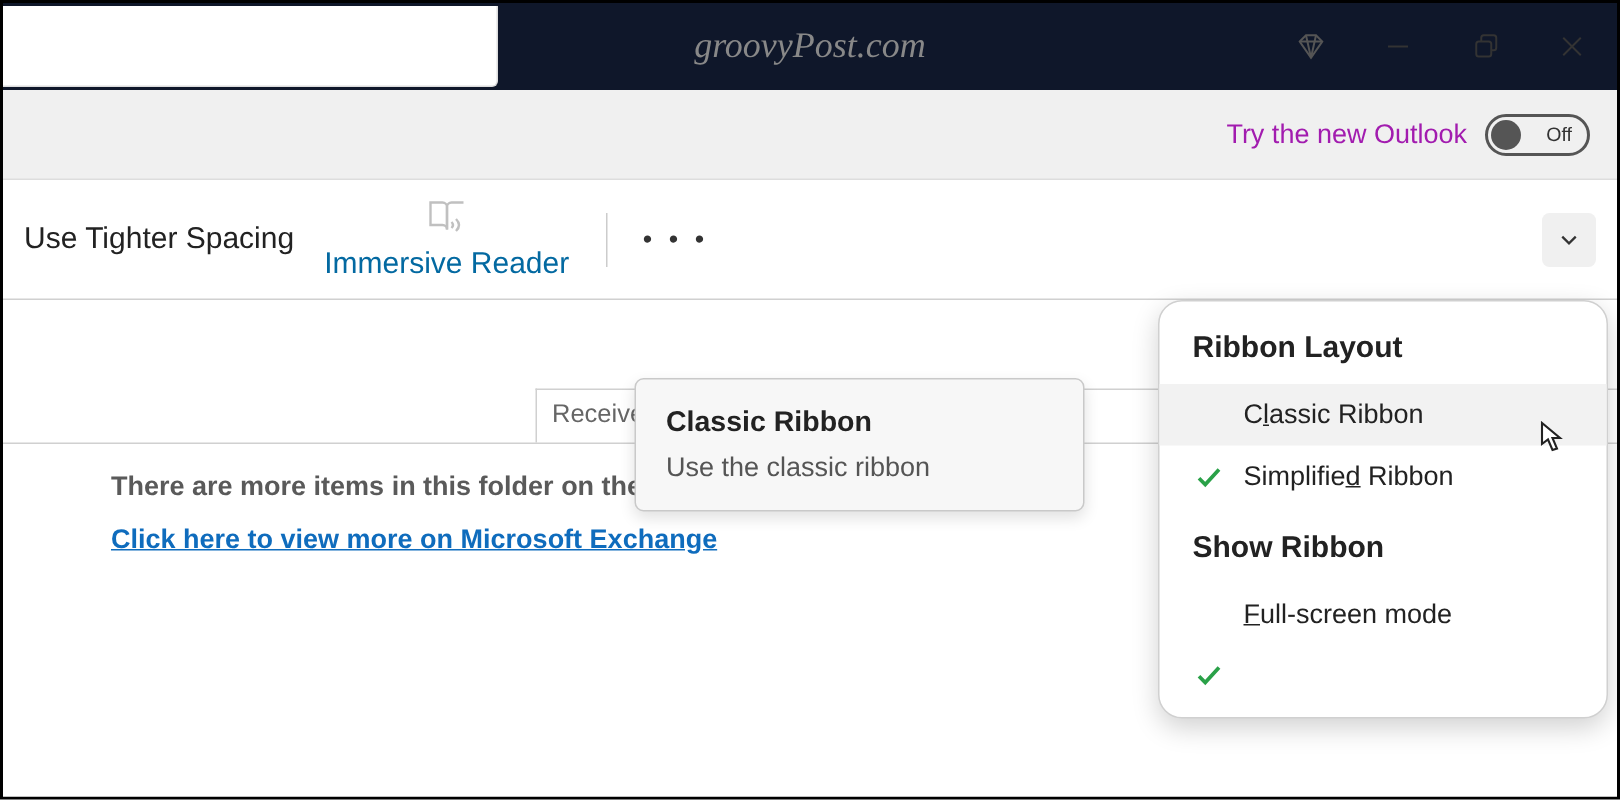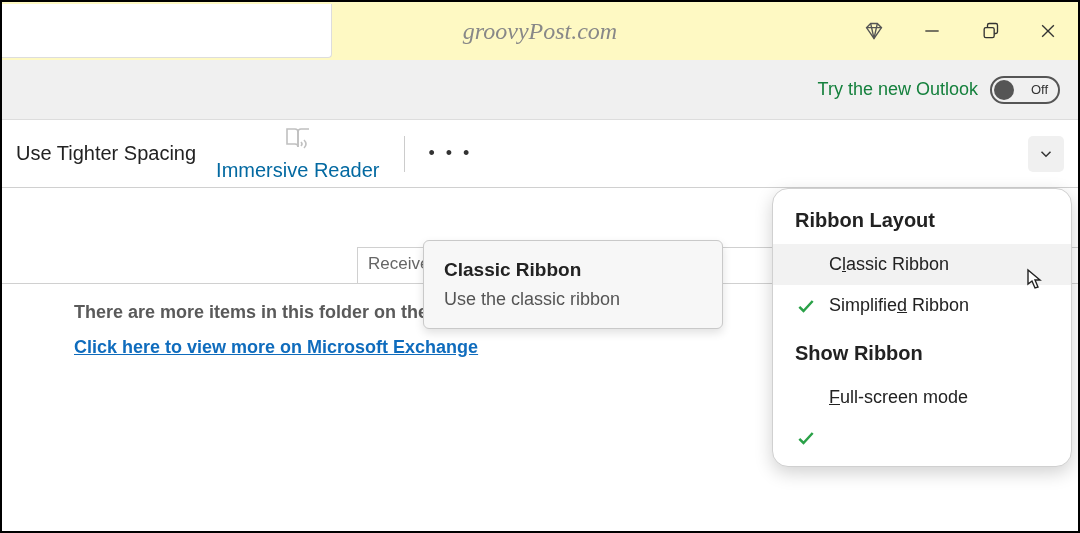--- a/index.html
+++ b/index.html
@@ -11,21 +11,21 @@
       font-family: "Segoe UI", Arial, sans-serif;
       background: #fff;
       width: 1080px;
       height: 533px;
       overflow: hidden;
       border: 2px solid #000;
       position: relative;
     }
     .title-bar {
       height: 58px;
-      background: #fef9c3;
+      background: #0f172a;
       display: flex;
       align-items: center;
       position: relative;
     }
     .tab-area {
       width: 330px;
       height: 54px;
       background: #fff;
       border: 1px solid #ddd;
       border-top: none;
@@ -63,21 +63,21 @@
       height: 60px;
       background: #f0f0f0;
       display: flex;
       align-items: center;
       justify-content: flex-end;
       padding-right: 18px;
       border-bottom: 1px solid #ddd;
     }
     .try-new-text {
       font-size: 18px;
-      color: #15803d;
+      color: #a21caf;
       margin-right: 12px;
     }
     .toggle {
       width: 70px;
       height: 28px;
       border: 2px solid #555;
       border-radius: 14px;
       display: flex;
       align-items: center;
       padding: 2px;
@@ -89,21 +89,21 @@
       border-radius: 50%;
       background: #555;
     }
     .toggle-label {
       position: absolute;
       right: 10px;
       font-size: 13px;
       color: #333;
     }
     .ribbon {
-      height: 68px;
+      height: 80px;
       background: #fff;
       border-bottom: 1px solid #d0d0d0;
       display: flex;
       align-items: center;
       padding: 0 4px;
       position: relative;
     }
     .ribbon-item {
       display: flex;
       align-items: center;

